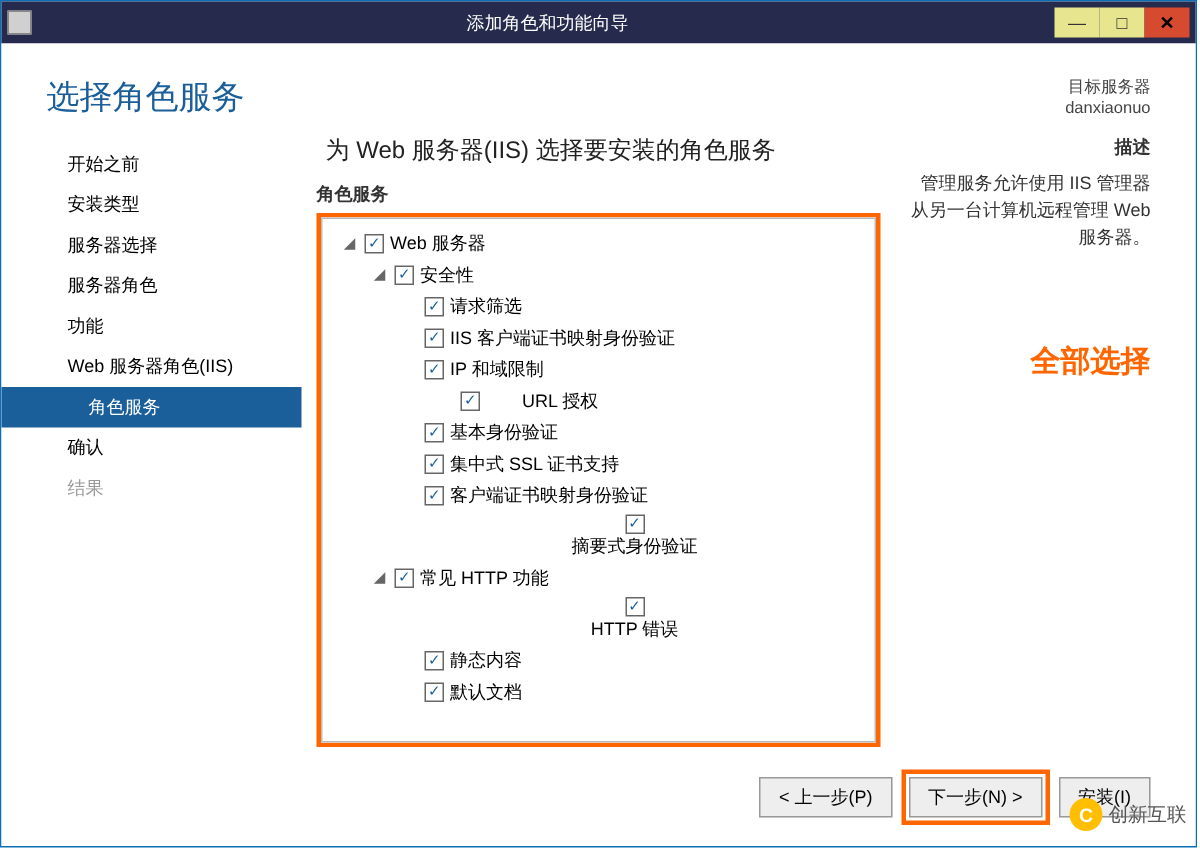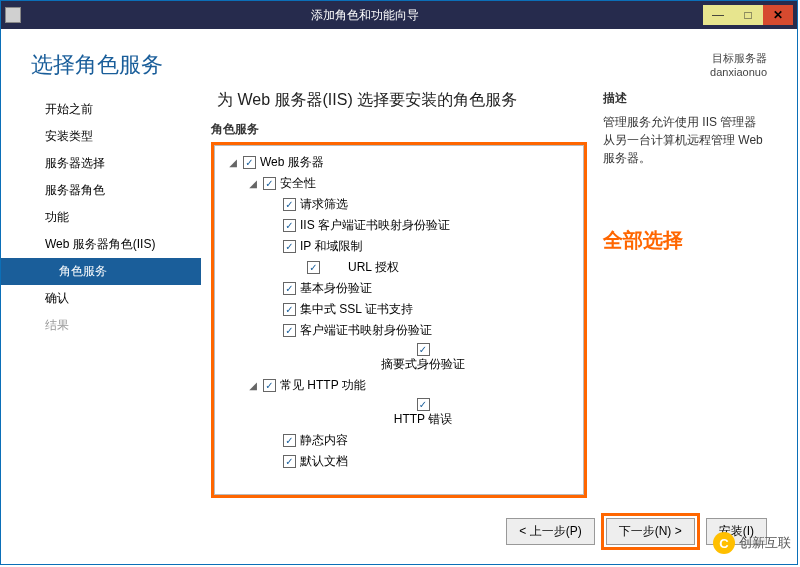--- a/index.html
+++ b/index.html
@@ -29,21 +29,21 @@
   .highlight-box { border: 3px solid #ff6600; position: relative; }
   .tree-container { height: 350px; overflow-y: scroll; border: 1px solid #bbb; background: #fff; padding: 6px 4px; }
   .tree-container::-webkit-scrollbar { width: 17px; }
   .tree-container::-webkit-scrollbar-thumb { background: #c0c0c0; border: 1px solid #999; }
   .tree-container::-webkit-scrollbar-track { background: #f0f0f0; }
   .tree-node { display: flex; align-items: center; padding: 2px 0; }
   .expander { width: 12px; text-align: center; color: #666; font-size: 10px; cursor: pointer; }
   .checkbox { width: 13px; height: 13px; border: 1px solid #666; margin: 0 4px; display: inline-flex; align-items: center; justify-content: center; font-size: 10px; color: #1a5e9a; cursor: pointer; }
   .checkbox.checked::after { content: "✓"; }
   .node-label { font-size: 12px; color: #000; }
-  .right-panel { width: 180px; padding-left: 16px; }
+  .right-panel { width: 180px; padding-left: 16px; text-align: right; }
   .desc-label { font-size: 12px; font-weight: bold; color: #333; margin-bottom: 6px; }
   .desc-text { font-size: 12px; color: #333; line-height: 1.5; }
   .annotation { color: #ff6600; font-size: 20px; font-weight: bold; margin-top: 60px; }
   .footer { position: absolute; bottom: 14px; right: 30px; display: flex; gap: 6px; align-items: center; }
   .btn { border: 1px solid #999; background: #eee; padding: 4px 12px; font-size: 12px; cursor: pointer; font-family: inherit; }
   .btn.disabled { color: #000000; }
   .btn-highlight { border: 3px solid #ff6600; padding: 2px; }
   .watermark { position: absolute; bottom: 10px; right: 6px; display: flex; align-items: center; gap: 4px; font-size: 13px; color: #555; }
   .wm-circle { width: 22px; height: 22px; border-radius: 50%; background: #ffbf00; display: flex; align-items: center; justify-content: center; color: #fff; font-weight: bold;}
 </style>

